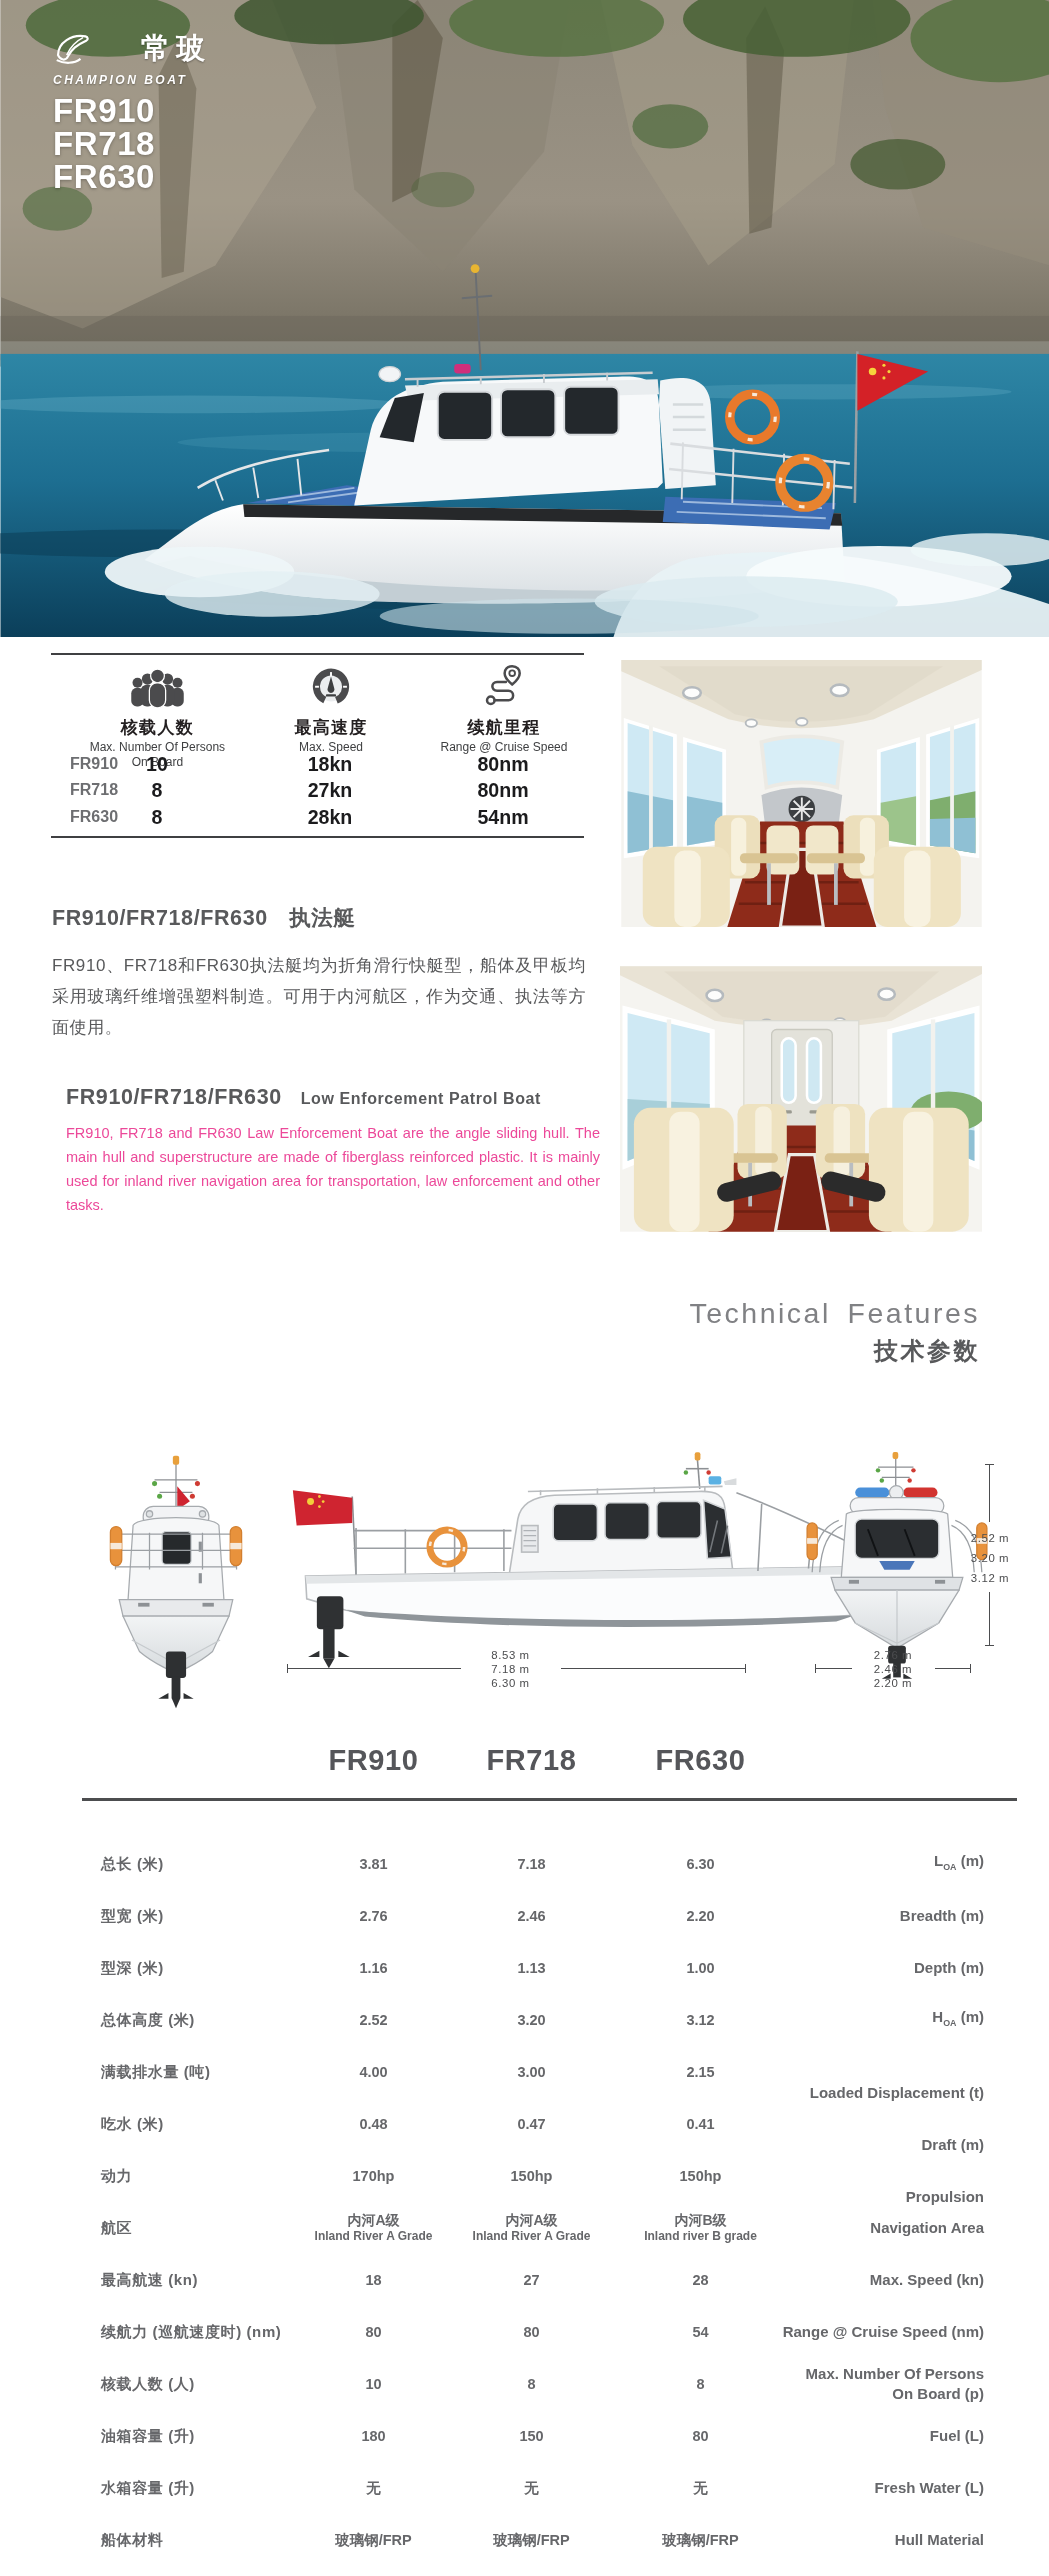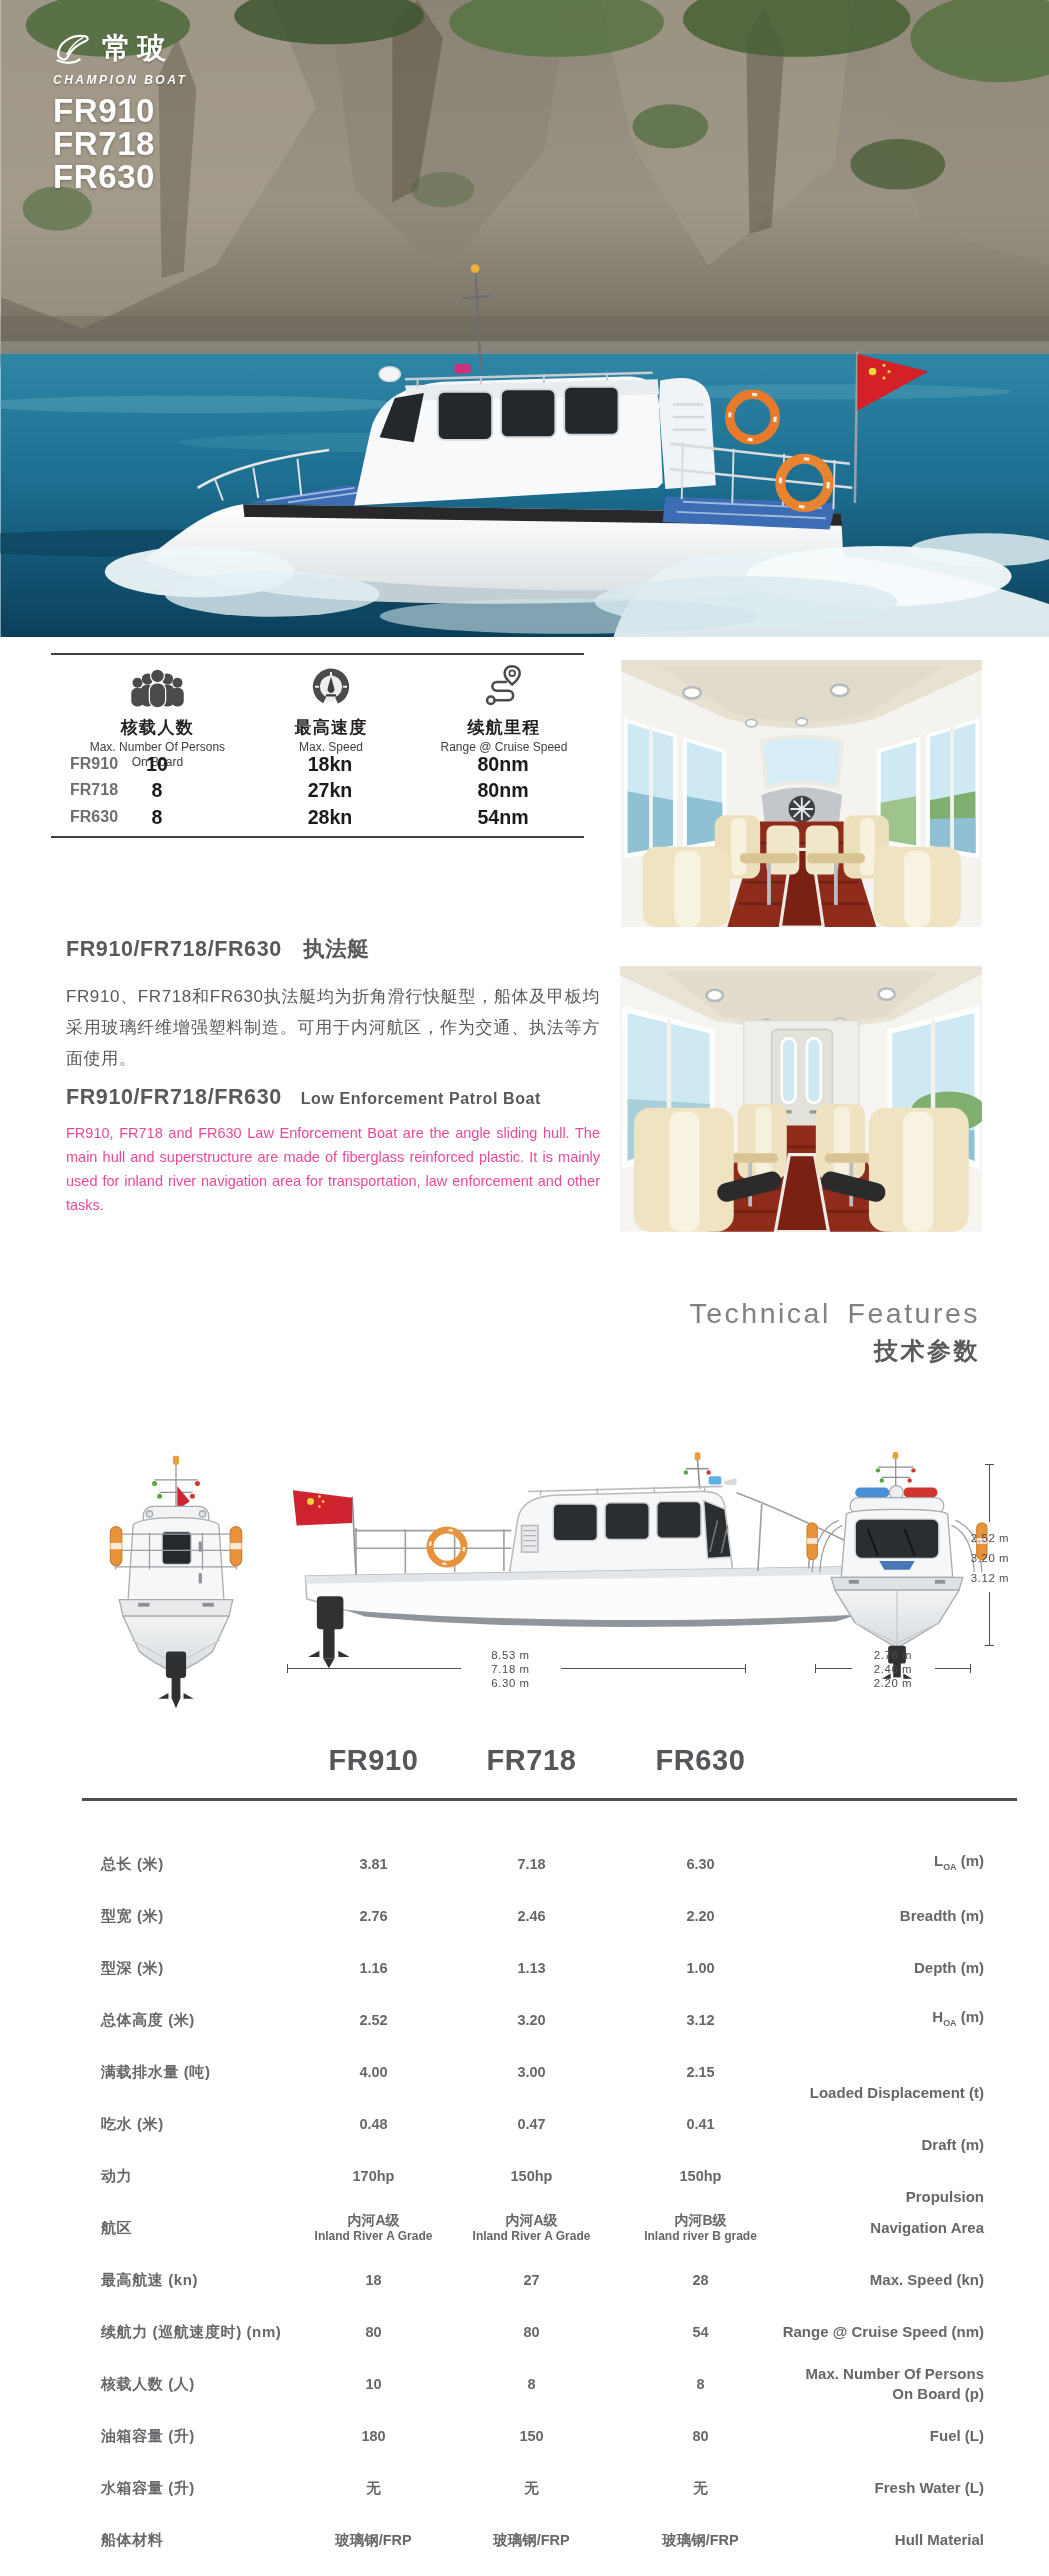--- a/index.html
+++ b/index.html
@@ -4,21 +4,21 @@
 <style>
   html,body{margin:0;padding:0;background:#ffffff;}
   body{font-family:"Liberation Sans","DejaVu Sans",sans-serif;color:#58595b;}
   #page{position:relative;width:1050px;height:2576px;background:#fff;overflow:hidden;margin:0 auto;}
 
   
   #hero{position:absolute;left:0;top:0;width:1050px;height:637px;overflow:hidden;}
   #hero svg{display:block;}
   .logo{position:absolute;left:53px;top:29px;color:#fff;}
   .logo-row{display:flex;align-items:center;gap:8.9px;}
-  .logo-cn{font-size:29px;font-weight:700;letter-spacing:6.3px;text-shadow:0 0.6px 1.9px rgba(0,0,0,.35);}
+  .logo-cn{font-size:29px;font-weight:700;letter-spacing:6.3px;text-shadow:0 0.6px 1.9px rgba(0,0,0,.35);margin-left:39px;}
   .logo-en{margin-top:3.8px;font-size:12px;font-weight:700;letter-spacing:2.5px;font-style:italic;text-shadow:0 0.6px 1.9px rgba(0,0,0,.35);}
   .hero-models{position:absolute;left:53px;top:94px;color:#fff;font-size:33px;font-weight:700;line-height:33px;letter-spacing:0.6px;text-shadow:0 1.3px 3.2px rgba(0,0,0,.30);}
 
   
   #summary{position:absolute;left:51px;top:653px;width:533px;height:181px;border-top:2.5px solid #3f4042;border-bottom:2.5px solid #3f4042;}
   .scol{position:absolute;top:11.4px;width:190px;display:flex;flex-direction:column;align-items:center;}
   .scol .icon{height:43px;display:flex;align-items:flex-end;justify-content:center;}
   .scol-cn{margin-top:6.3px;font-size:17px;font-weight:700;color:#231f20;letter-spacing:1.3px;}
   .scol-en{margin-top:1.3px;font-size:12px;color:#3f4042;line-height:15px;text-align:center;}
   #scol-0{left:11.4px;}#scol-1{left:185px;}#scol-2{left:358px;}
@@ -26,21 +26,21 @@
   .sum-model{position:absolute;left:19px;width:82px;font-size:16px;font-weight:700;color:#6d6e71;}
   .sum-val{position:absolute;width:126px;text-align:center;font-size:19.6px;font-weight:700;color:#1b1b1d;}
   .sum-c0{left:43px;}.sum-c1{left:216px;}.sum-c2{left:389px;}
 
   
   .photo{position:absolute;overflow:hidden;}
   #photo1{left:621px;top:660px;width:361px;height:267px;}
   #photo2{left:620px;top:966px;width:362px;height:266px;}
 
   
-  #cn-section{position:absolute;left:66px;top:903px;width:534px;margin-top:31px;}
+  #cn-section{position:absolute;left:52px;top:903px;width:534px;}
   .sec-title{font-size:21.5px;font-weight:700;color:#58595b;letter-spacing:0.6px;}
   .sec-title .sub{margin-left:21.5px;}
   #cn-body{margin-top:17.7px;font-size:17px;line-height:31px;color:#58595b;text-align:justify;letter-spacing:0.6px;}
   #en-section{position:absolute;left:66px;top:1085px;width:534px;}
   #en-section .sec-title .sub{font-size:16px;margin-left:19px;}
   #en-body{margin-top:11px;font-size:14.5px;line-height:24px;color:#ec4899;text-align:justify;}
   #tech-heading{position:absolute;right:70px;top:1297px;text-align:right;}
   #tech-en{font-size:28.5px;color:#808184;letter-spacing:2.5px;font-weight:400;word-spacing:6.3px;}
   #tech-cn{margin-top:5px;font-size:24px;font-weight:700;color:#58595b;letter-spacing:2.5px;}
 

